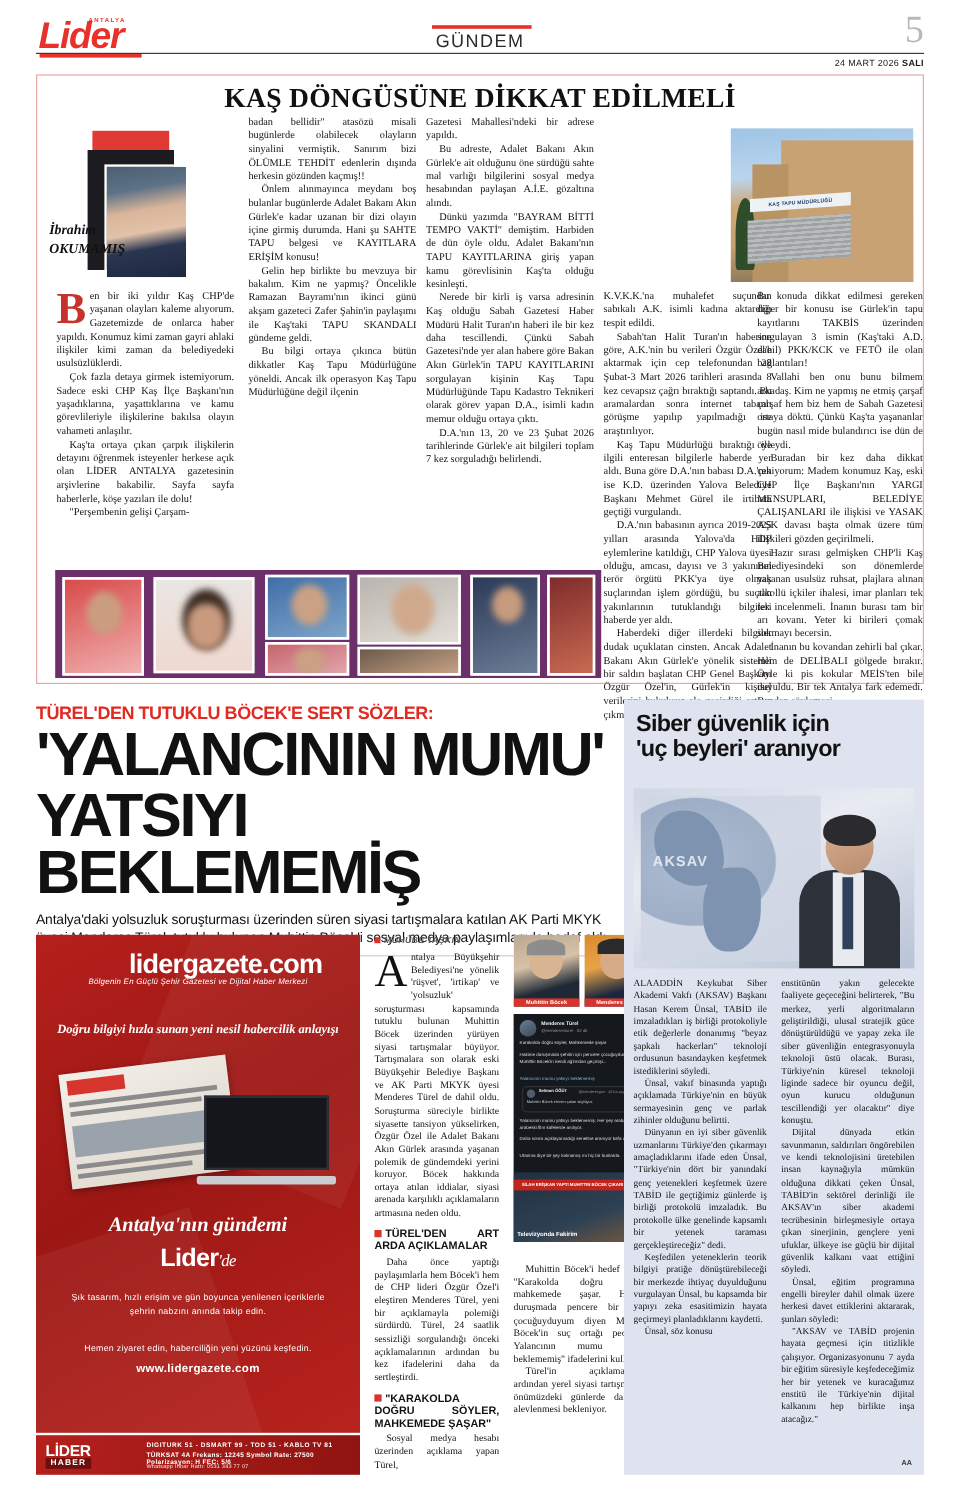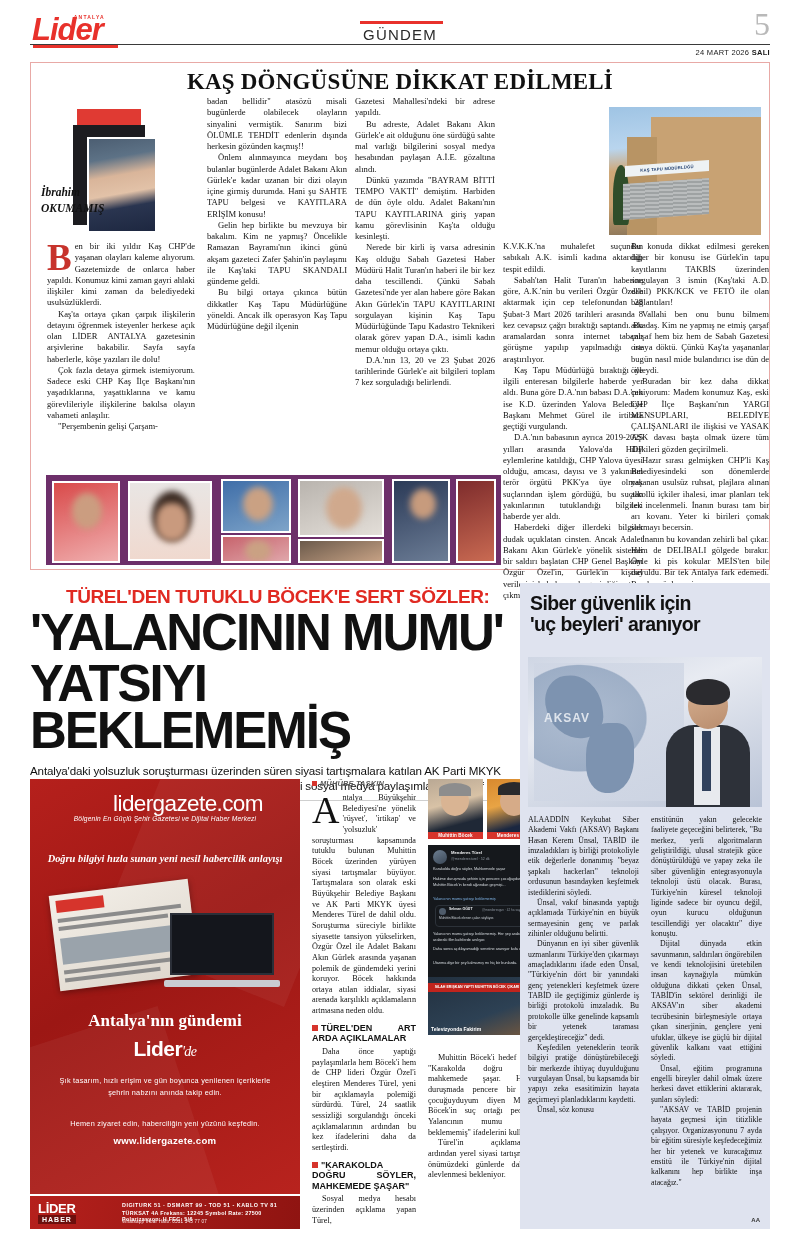--- a/index.html
+++ b/index.html
@@ -104,23 +104,22 @@
     font-family:"Liberation Sans", sans-serif; font-weight:bold; letter-spacing:.2px;
   }
   .op-photo .shutter { position:absolute; left:14px; top:74px; width:86px; height:36px;
     background:repeating-linear-gradient(180deg,#b9bcbd 0 2px,#9ea2a3 2px 4px); transform:skewY(-4deg); }
   .op-photo .tree { position:absolute; left:4px; top:58px; width:16px; height:60px; background:#2f4d2a; border-radius:50% 50% 10% 10%; }
 
   
   .lead { position:absolute; left:30px; top:583px; width:482px; height:646px; }
   .kicker {
     font-family:"Liberation Sans", sans-serif; font-weight:bold;
-    font-size:19px; color:#e02a22; letter-spacing:-.4px; line-height:1;
+    font-size:15px; color:#e02a22; letter-spacing:-.4px; line-height:1;
     margin-top:4px;
-    margin-left:36px;
   }
   .bighead {
     font-family:"Liberation Sans", sans-serif; font-weight:bold;
     color:#111; font-size:51px; line-height:.92; letter-spacing:-2px;
     margin-top:4px;
   }
   .spot {
     margin-top:9px; font-family:"Liberation Sans", sans-serif;
     font-size:11.6px; line-height:1.28; color:#111; letter-spacing:-.15px;
   }
@@ -130,36 +129,36 @@
   .ad {
     position:absolute; left:0; top:196px; width:270px; height:415px;
     background:linear-gradient(150deg,#b5201c 0%,#9c1714 45%,#b8231e 100%);
     overflow:hidden; color:#fff;
   }
   .ad-diag { position:absolute; right:-40px; top:-60px; width:200px; height:260px;
     background:rgba(255,255,255,.05); transform:rotate(22deg); }
   .ad-diag2 { position:absolute; left:-50px; bottom:-80px; width:220px; height:240px;
     background:rgba(255,255,255,.05); transform:rotate(-18deg); }
   .ad-brand { position:absolute; left:0; right:0; top:12px; text-align:center;
-    font-family:"Liberation Sans", sans-serif; font-weight:normal; font-size:22.5px; letter-spacing:-.6px;padding-left:46px; }
+    font-family:"Liberation Sans", sans-serif; font-weight:bold; font-size:22.5px; letter-spacing:-.6px;padding-left:46px; }
   .ad-tag { position:absolute; left:0; right:0; top:36px; text-align:center;
     font-family:"Liberation Sans", sans-serif; font-size:6.6px; letter-spacing:.2px; font-style:italic; }
   .ad-line { position:absolute; left:0; right:0; top:74px; text-align:center;
     font-family:"Liberation Serif", serif; font-style:italic; font-weight:bold; font-size:10.4px; }
   .ad-mock { position:absolute; left:24px; top:100px; width:226px; height:118px; }
   .mock-paper { position:absolute; left:0; top:8px; width:140px; height:96px;
     background:linear-gradient(160deg,#f3efe8,#ddd6cc); transform:rotate(-7deg);
     box-shadow:0 2px 6px rgba(0,0,0,.35); overflow:hidden; }
   .mock-paper .mp-red { position:absolute; left:6px; top:6px; width:48px; height:12px; background:#d6342c; }
   .mock-paper .mp-line { position:absolute; left:6px; height:4px; background:#8b8b8b; }
   .mock-laptop { position:absolute; right:0; top:34px; width:116px; height:74px; }
   .ml-screen { position:absolute; left:6px; top:0; width:104px; height:62px; background:#14161c; border:2px solid #2b2f38; }
   .ml-base { position:absolute; left:0; bottom:0; width:116px; height:7px; background:#c9ccd1; border-radius:2px; }
   .ad-head2 { position:absolute; left:0; right:0; top:232px; text-align:center;
-    font-family:"Liberation Serif", serif; font-weight:bold; font-size:17px; }
+    font-family:"Liberation Serif", serif; font-style:italic; font-weight:bold; font-size:17px; }
   .ad-lider2 { position:absolute; left:0; right:0; top:258px; text-align:center;
     font-family:"Liberation Sans", sans-serif; font-weight:bold; font-size:21px; letter-spacing:-.6px; }
   .ad-body { position:absolute; left:22px; right:22px; top:296px; text-align:center;
     font-family:"Liberation Sans", sans-serif; font-size:7.3px; line-height:1.65; letter-spacing:.25px; }
   .ad-visit { position:absolute; left:0; right:0; top:340px; text-align:center;
     font-family:"Liberation Sans", sans-serif; font-size:7.3px; letter-spacing:.25px; }
   .ad-url { position:absolute; left:0; right:0; top:356px; text-align:center;
     font-family:"Liberation Sans", sans-serif; font-weight:bold; font-size:9.6px; letter-spacing:.3px; }
 
   .adfoot { position:absolute; left:0; top:613px; width:270px; height:33px;
@@ -290,22 +289,22 @@
       <div class="ab-dark"></div>
       <div class="ab-photo"></div>
       <div class="ab-name">
         <div>İbrahim</div>
         <div>OKUMAMIŞ</div>
       </div>
     </div>
 
     <div class="op-col" style="left:16px; top:178px; width:148px;">
       <p class="noind dropcap">Ben bir iki yıldır Kaş CHP'de yaşanan olayları kaleme alıyorum. Gazetemizde de onlarca haber yapıldı. Konumuz kimi zaman gayri ahlaki ilişkiler kimi zaman da belediyedeki usulsüzlüklerdi.</p>
+      <p>Çok fazla detaya girmek istemiyorum. Sadece eski CHP Kaş İlçe Başkanı'nın yaşadıklarına, yaşattıklarına ve kamu görevlileriyle ilişkilerine bakılsa olayın vahameti anlaşılır.</p>
       <p>Kaş'ta ortaya çıkan çarpık ilişkilerin detayını öğrenmek isteyenler herkese açık olan LİDER ANTALYA gazetesinin arşivlerine bakabilir. Sayfa sayfa haberlerle, köşe yazıları ile dolu!</p>
-      <p>Çok fazla detaya girmek istemiyorum. Sadece eski CHP Kaş İlçe Başkanı'nın yaşadıklarına, yaşattıklarına ve kamu görevlileriyle ilişkilerine bakılsa olayın vahameti anlaşılır.</p>
       <p>"Perşembenin gelişi Çarşam-</p>
     </div>
 
     <div class="op-col" style="left:176px; top:33px; width:140px;">
       <p class="noind">badan bellidir" atasözü misali bugünlerde olabilecek olayların sinyalini vermiştik. Sanırım bizi ÖLÜMLE TEHDİT edenlerin dışında herkesin gözünden kaçmış!!</p>
       <p>Önlem alınmayınca meydanı boş bulanlar bugünlerde Adalet Bakanı Akın Gürlek'e kadar uzanan bir dizi olayın içine girmiş durumda. Hani şu SAHTE TAPU belgesi ve KAYITLARA ERİŞİM konusu!</p>
       <p>Gelin hep birlikte bu mevzuya bir bakalım. Kim ne yapmış? Öncelikle Ramazan Bayramı'nın ikinci günü akşam gazeteci Zafer Şahin'in paylaşımı ile Kaş'taki TAPU SKANDALI gündeme geldi.</p>
       <p>Bu bilgi ortaya çıkınca bütün dikkatler Kaş Tapu Müdürlüğüne yöneldi. Ancak ilk operasyon Kaş Tapu Müdürlüğüne değil ilçenin</p>
     </div>
 

